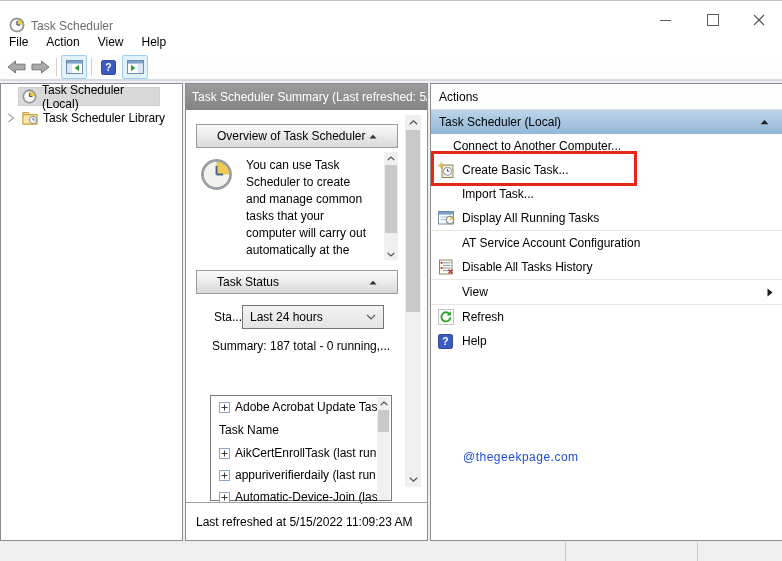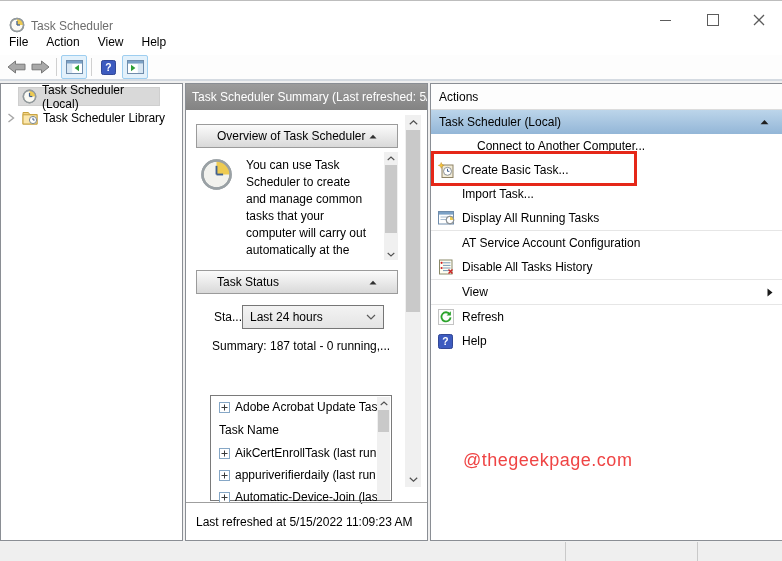--- a/index.html
+++ b/index.html
@@ -41,21 +41,21 @@
   .combo .sp{flex:1}
   
   .act-header{left:0;top:0;width:352px;height:26px;display:flex;align-items:center;padding:0 8px;font-weight:normal;border-bottom:1px solid #dcdcdc;background:#fdfdfd}
   .act-blue{left:0;top:26px;width:352px;height:24px;background:linear-gradient(#bcd5ea,#93b6d7);display:flex;align-items:center;padding:0 8px}
   .act-blue .sp{flex:1}
   .act-row{display:flex;align-items:center;height:24px;padding-left:7px}
   .act-row .ic{width:17px;height:16px;margin-right:7px;flex:none;display:flex;align-items:center}
   .act-row .lbl{flex:1}
   .sep-above{border-top:1px solid #e6e6e6}
   .annotation{border:3px solid #e52718;z-index:20;background:transparent}
-  .watermark{color:#ef4444;font-size:18px;letter-spacing:.5px}
+  .watermark{color:#1d4ed8;font-size:12px;letter-spacing:.5px}
   .bottom-strip{left:0;top:541px;width:782px;height:20px;background:#efefef}
   .vline{width:1px;background:#c9c9c9}
   .icon16{width:16px;height:16px;display:inline-block;flex:none}
 </style>
 </head>
 <body>
 
 <div class="window">
 
   <div class="abs titlebar">
@@ -277,21 +277,21 @@
   <div class="abs panel p-right">
     <div class="abs act-header">Actions</div>
     <div class="abs act-blue">
       <span>Task Scheduler (Local)</span>
         <span class="sp"></span>
       <svg width="9" height="6" viewBox="0 0 8 5" style="margin-right:6px">
           <path d="M0.5 4.5 L4 0.8 L7.5 4.5 Z" fill="#202020"></path>
         </svg>
     </div>
     <div class="abs" style="left:0;top:50px;width:352px">
-      <div class="act-row" style="padding-left:46px">
+      <div class="act-row" style="padding-left:22px">
         <span class="lbl">Connect to Another Computer...</span>
       </div>
       <div class="act-row">
         <span class="ic">
           <svg width="17" height="17" viewBox="0 0 17 17">
               <rect x="4" y="3" width="11" height="12.5" fill="#f2ecd8" stroke="#8d8264"></rect>
               <circle cx="9.5" cy="9.3" r="4" fill="#fff" stroke="#8d9296"></circle>
               <line x1="9.5" y1="9.3" x2="9.5" y2="6.8" stroke="#41618f" stroke-width="1"></line>
               <line x1="9.5" y1="9.3" x2="11.4" y2="9.3" stroke="#41618f" stroke-width="1"></line>
               <path d="M3.2 0.5 L4 2.6 L6.1 3.4 L4 4.2 L3.2 6.3 L2.4 4.2 L0.3 3.4 L2.4 2.6 Z" fill="#f6c73c" stroke="#c58f26" stroke-width="0.5"></path>

